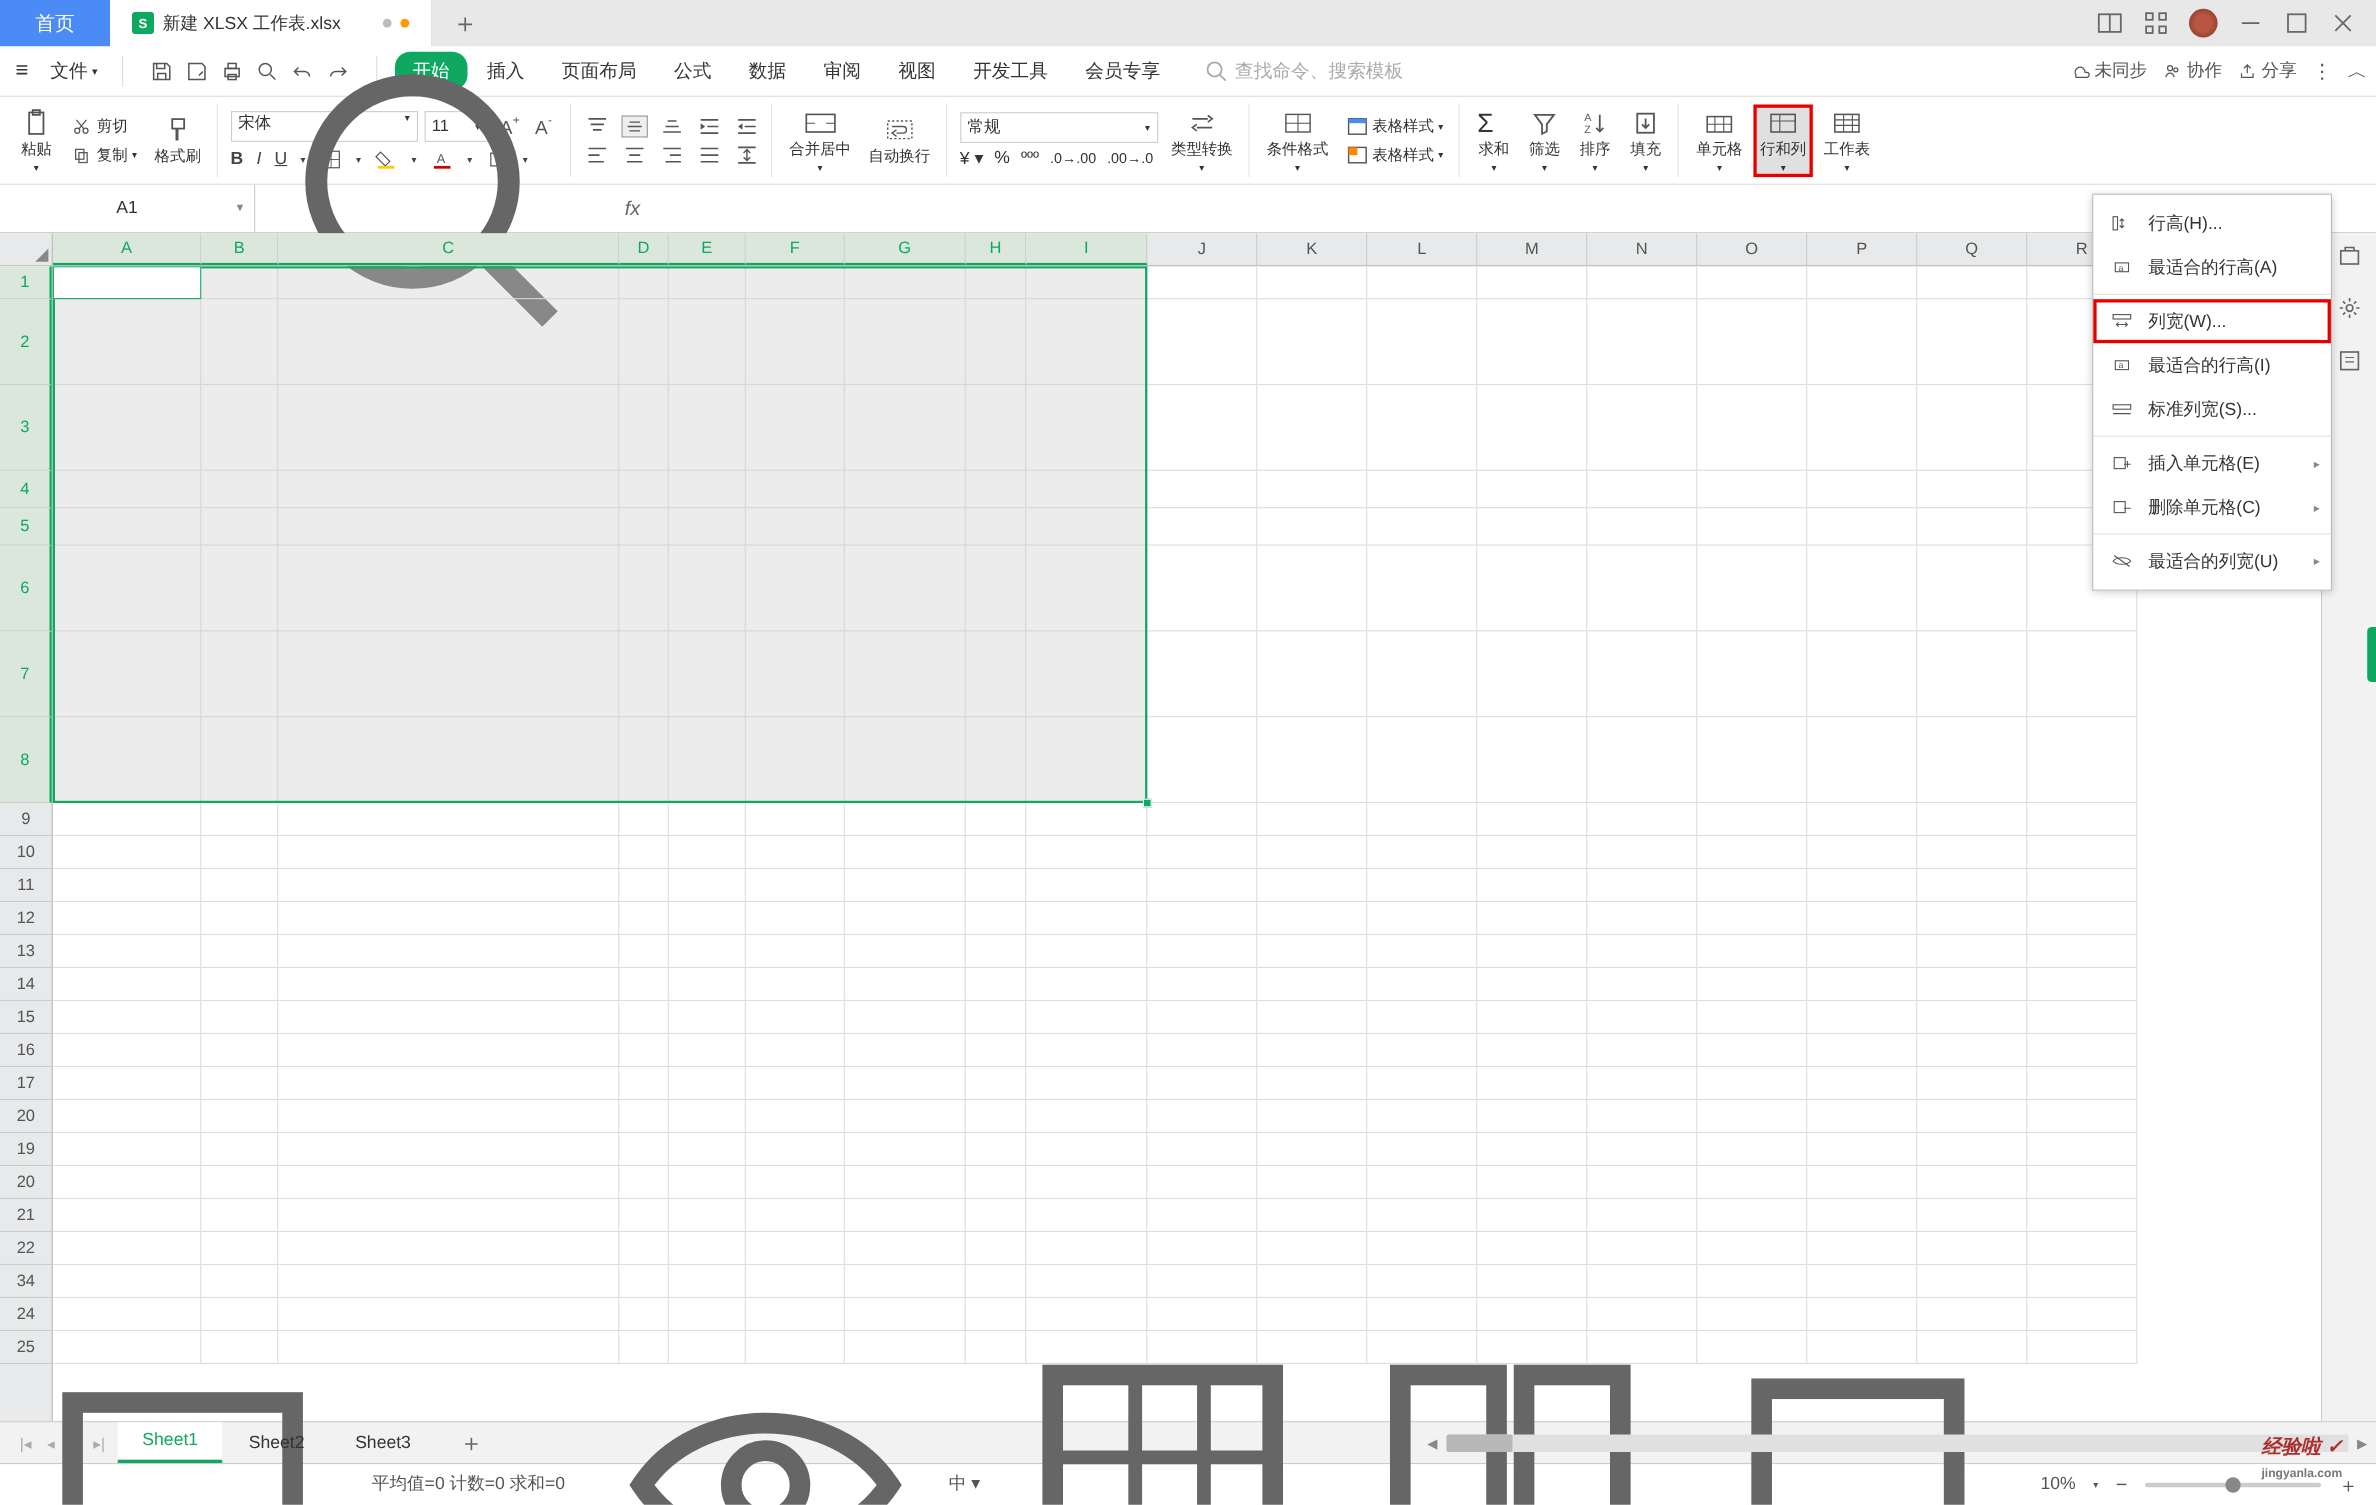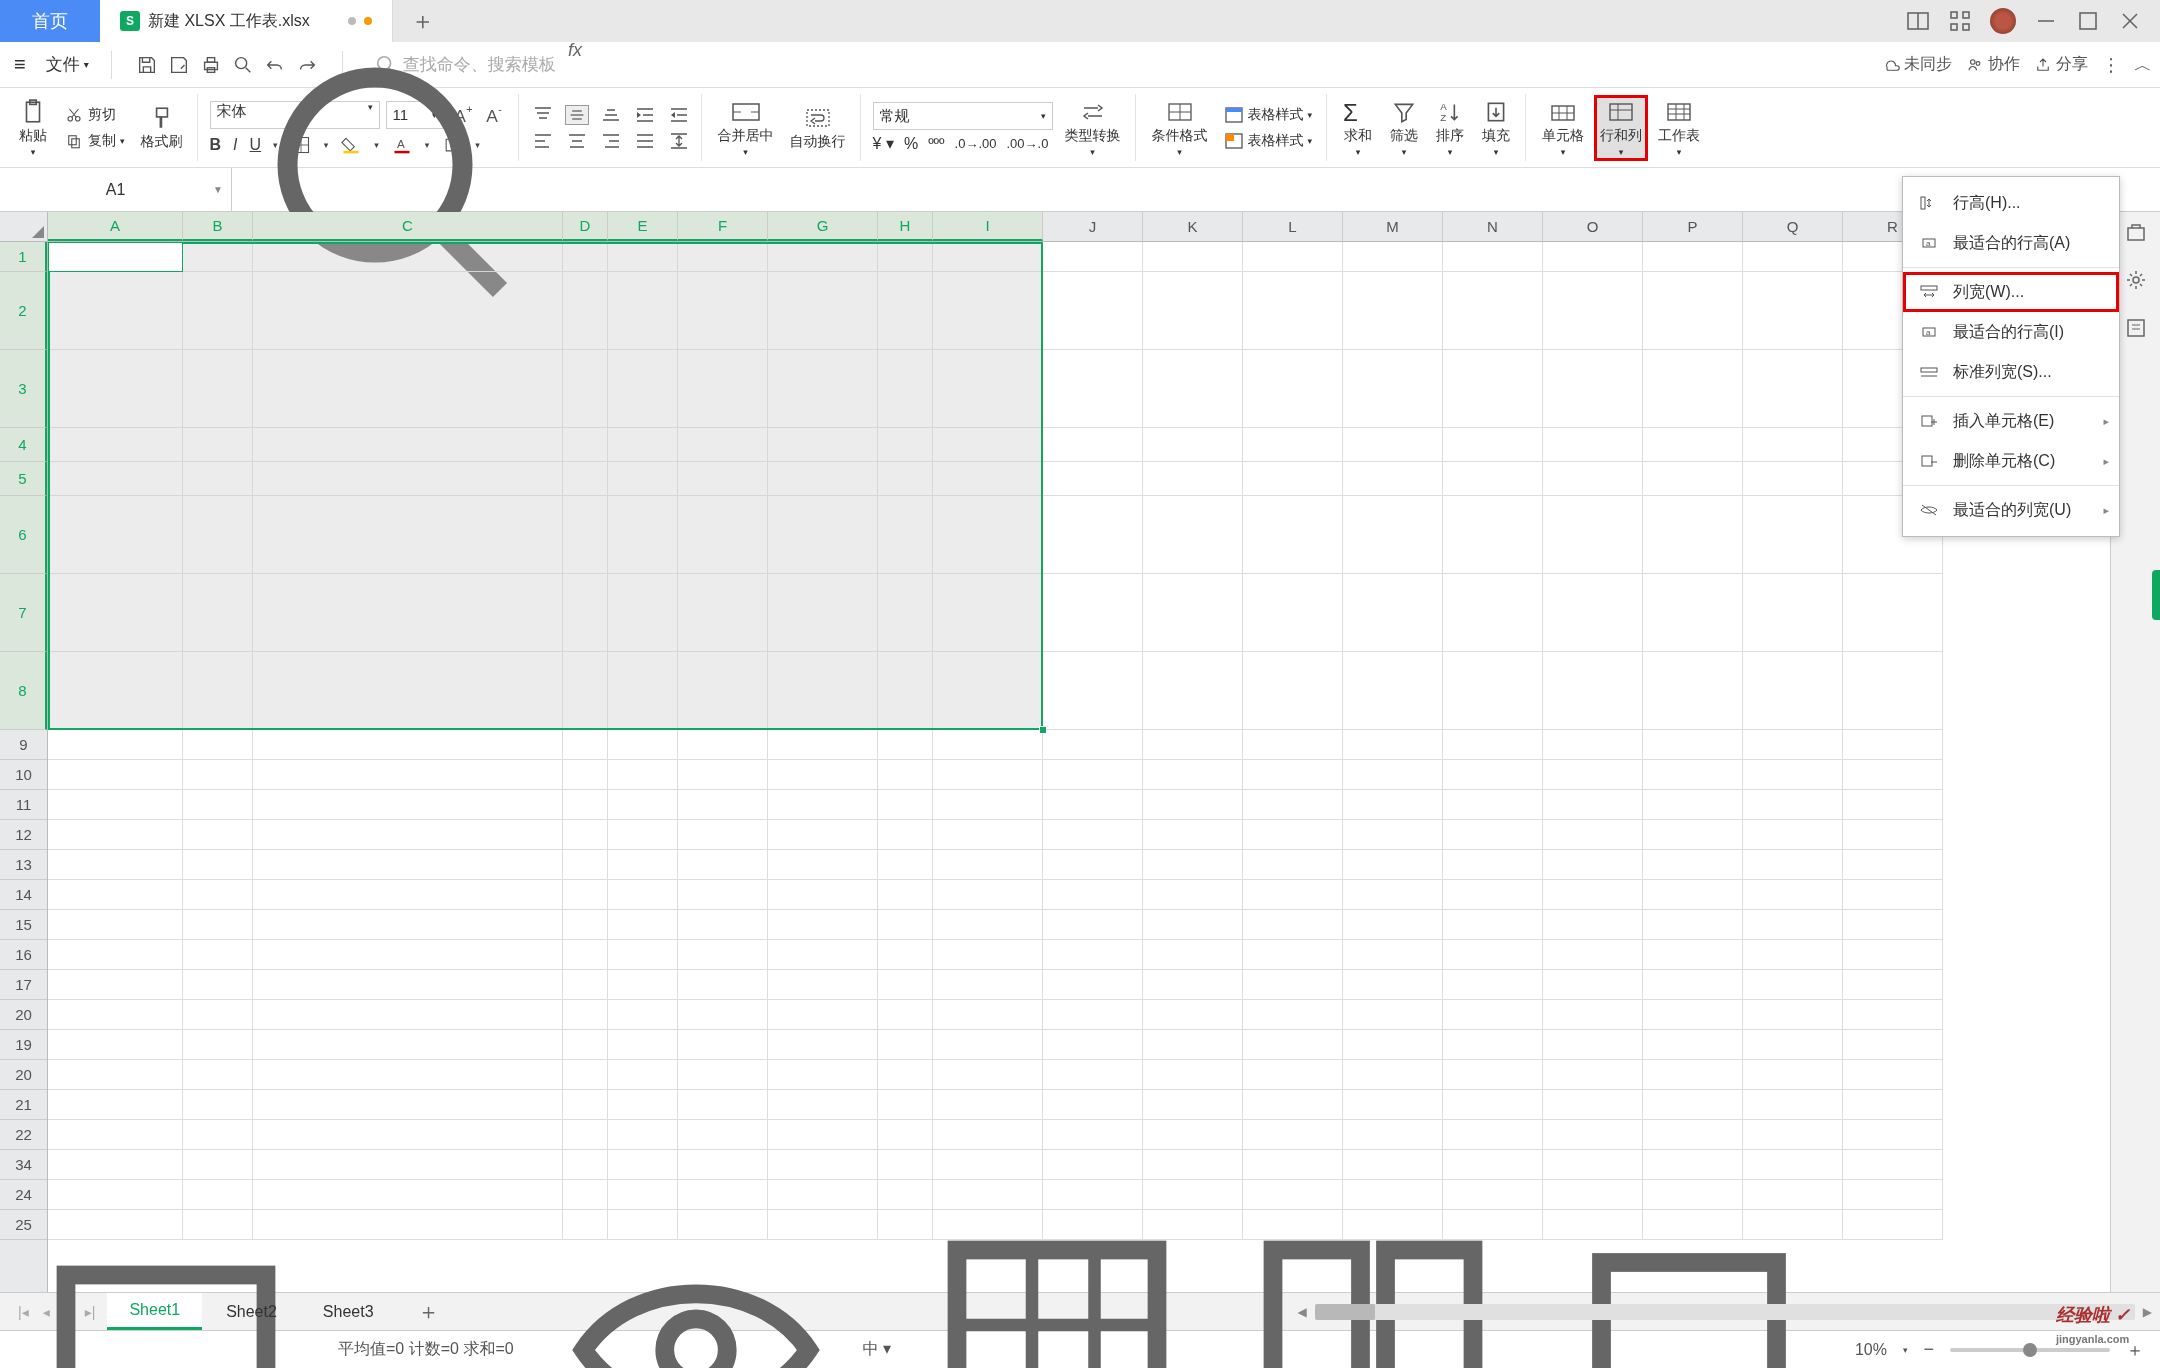--- a/index.html
+++ b/index.html
@@ -63,21 +63,21 @@
 .dditem { height: 40px; display: flex; align-items: center; padding: 0 16px; gap: 14px; font-size: 16px; position: relative; }
 .dditem .ic { width: 20px; height: 16px; }
 .dditem.highlight { outline: 3px solid #e80000; outline-offset: -3px; }
 .ddsep { height: 1px; background: #e0e0e0; margin: 4px 0; }
 .ddarrow { position: absolute; right: 10px; color: #888; font-size: 11px; }
 
 
 .fbar { height: 44px; display: flex; align-items: center; border-bottom: 1px solid #ccc; }
 .namebox { width: 232px; height: 100%; display: flex; align-items: center; justify-content: center; border-right: 1px solid #ccc; font-size: 16px; position: relative; }
 .namebox .dd { position: absolute; right: 8px; color: #888; font-size: 10px; }
-.fxtools { display: flex; gap: 18px; padding: 0 18px; color: #666; font-size: 18px; }
+.fxtools { display: flex; align-items: center; gap: 18px; padding: 0 18px; color: #666; font-size: 18px; }
 .fxinput { flex: 1; height: 100%; }
 
 
 .gridwrap { flex: 1; display: flex; overflow: hidden; position: relative; }
 .grid-inner { flex: 1; display: flex; flex-direction: column; }
 .colhdrs { height: 30px; display: flex; background: #e7e9ea; border-bottom: 1px solid #bbb; }
 .corner { width: 48px; border-right: 1px solid #bbb; background: #e7e9ea; position: relative; }
 .corner::after { content: ''; position: absolute; right: 3px; bottom: 3px; width: 0; height: 0; border-left: 12px solid transparent; border-bottom: 12px solid #888; }
 .colh { border-right: 1px solid #ccc; display: flex; align-items: center; justify-content: center; font-size: 15px; color: #555; }
 .colh.sel { background: #dbe7da; border-bottom: 2px solid #0fa860; color: #0fa860; font-weight: 500; }
@@ -206,20 +206,31 @@
             <path d="M8 8l-4 4 4 4 M4 12h10a5 5 0 0 1 5 5" fill="none" stroke="#555" stroke-width="1.5"></path>
           </svg>
         </span>
     <span class="ic">
           <svg viewBox="0 0 24 24">
             <path d="M16 8l4 4-4 4 M20 12H10a5 5 0 0 0-5 5" fill="none" stroke="#555" stroke-width="1.5"></path>
           </svg>
         </span>
   </div>
   <span class="sep"></span>
+  <div class="tabs">
+    <div class="tab active">开始</div>
+    <div class="tab">插入</div>
+    <div class="tab">页面布局</div>
+    <div class="tab">公式</div>
+    <div class="tab">数据</div>
+    <div class="tab">审阅</div>
+    <div class="tab">视图</div>
+    <div class="tab">开发工具</div>
+    <div class="tab">会员专享</div>
+  </div>
   <div class="search">
     <span class="ic">
           <svg viewBox="0 0 24 24">
             <circle cx="10" cy="10" r="7" fill="none" stroke="#aaa" stroke-width="1.8"></circle>
             <line x1="15" y1="15" x2="21" y2="21" stroke="#aaa" stroke-width="1.8"></line>
           </svg>
         </span>
     <span>查找命令、搜索模板</span>
   </div>
   <div class="menubar-right">

